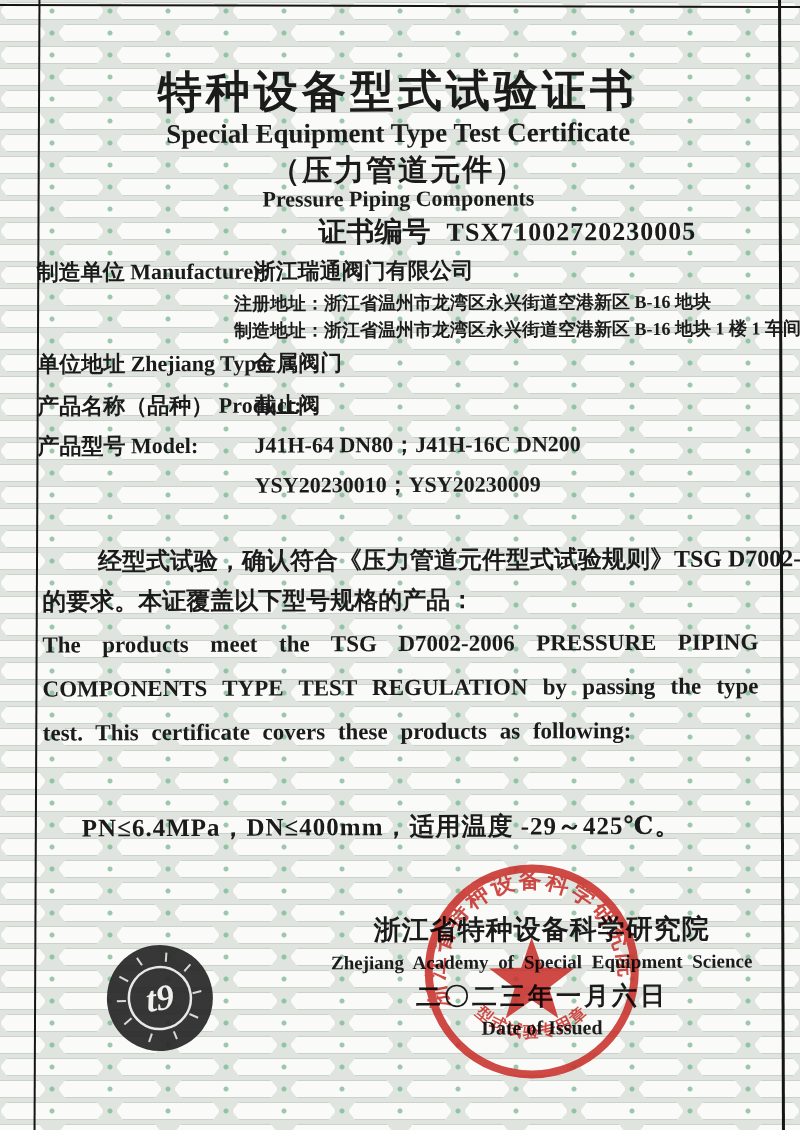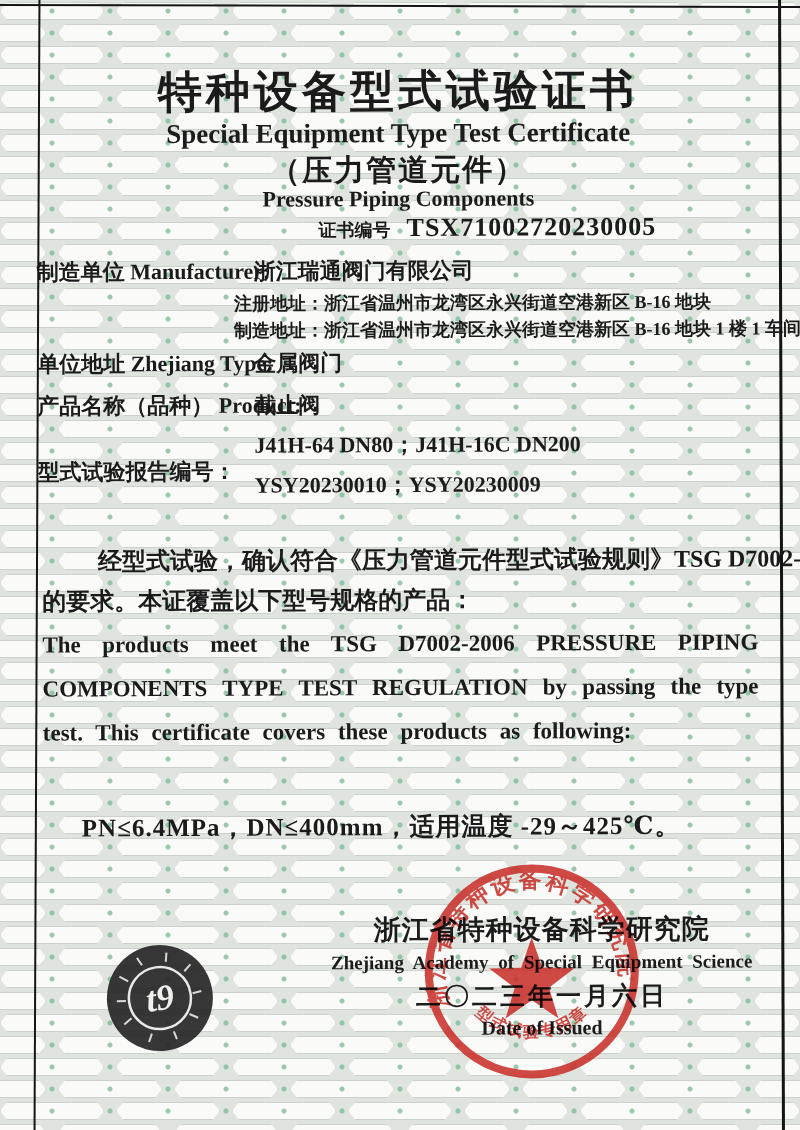--- a/index.html
+++ b/index.html
@@ -35,21 +35,21 @@
   .abs { position: absolute; }
   #title-cn   { top: 62px; left: 0; width: 800px; text-align: center;
                 font-size: 44px; font-weight: bold; letter-spacing: 4px; }
   #title-en   { top: 118px; left: 0; width: 800px; text-align: center;
                 font-size: 27px; font-weight: bold; }
   #subtitle-cn{ top: 150px; left: 0; width: 800px; text-align: center;
                 font-size: 30px; font-weight: bold; letter-spacing: 2px; }
   #subtitle-en{ top: 186px; left: 0; width: 800px; text-align: center;
                 font-size: 22px; font-weight: bold; }
   #cert-line  { top: 213px; left: 320px; display: flex; align-items: baseline; gap: 8px; }
-  #cert-label-cn { font-size: 18px; font-weight: bold; }
+  #cert-label-cn { font-size: 28px; font-weight: bold; }
   #cert-label-en { font-size: 19px; font-weight: bold; }
   #cert-value    { font-size: 26px; font-weight: bold; letter-spacing: 1px; margin-left: 8px; }
 
   .field-label { position: absolute; left: 38px; font-size: 22px; font-weight: bold; white-space: nowrap; }
   .field-value { position: absolute; left: 255px; font-size: 22px; font-weight: bold; white-space: nowrap; }
   .addr-line   { position: absolute; left: 235px; font-size: 18px; font-weight: bold; white-space: nowrap; }
 
   .para-cn { position: absolute; left: 42px; width: 716px; font-size: 24px; font-weight: bold; white-space: nowrap; }
   #para-en { position: absolute; top: 622px; left: 42px; width: 716px;
              font-size: 23px; font-weight: bold; line-height: 44px;
@@ -156,23 +156,26 @@
     <span>Zhejiang Type:</span>
   </div>
   <div class="field-value" style="top:348px">金属阀门</div>
 
   <div class="field-label" style="top:390px">
     <span>产品名称（品种）</span>
     <span>Product:</span>
   </div>
   <div class="field-value" style="top:390px">截止阀</div>
 
+  <div class="field-label" style="top:430px">
+    <span>产品型号</span>
+    <span>Model:</span>
+  </div>
   <div class="field-value" style="top:430px">J41H-64 DN80；J41H-16C DN200</div>
 
-  <div class="field-label" style="top:456px">型式试验报告编号：</div>
   <div class="field-value" style="top:470px">YSY20230010；YSY20230009</div>
 
   <div class="para-cn" style="top:544px; text-indent:56px">经型式试验，确认符合《压力管道元件型式试验规则》TSG D7002-2006</div>
   <div class="para-cn" style="top:584px">的要求。本证覆盖以下型号规格的产品：</div>
   <div id="para-en">The products meet the TSG D7002-2006 PRESSURE PIPING COMPONENTS TYPE TEST REGULATION by passing the type test. This certificate covers these products as following:</div>
   <div id="spec-line">PN≤6.4MPa，DN≤400mm，适用温度 -29～425℃。</div>
 
   <div id="issuer-block">
     <div id="issuer-cn">浙江省特种设备科学研究院</div>
     <div id="issuer-en">Zhejiang Academy of Special Equipment Science</div>

